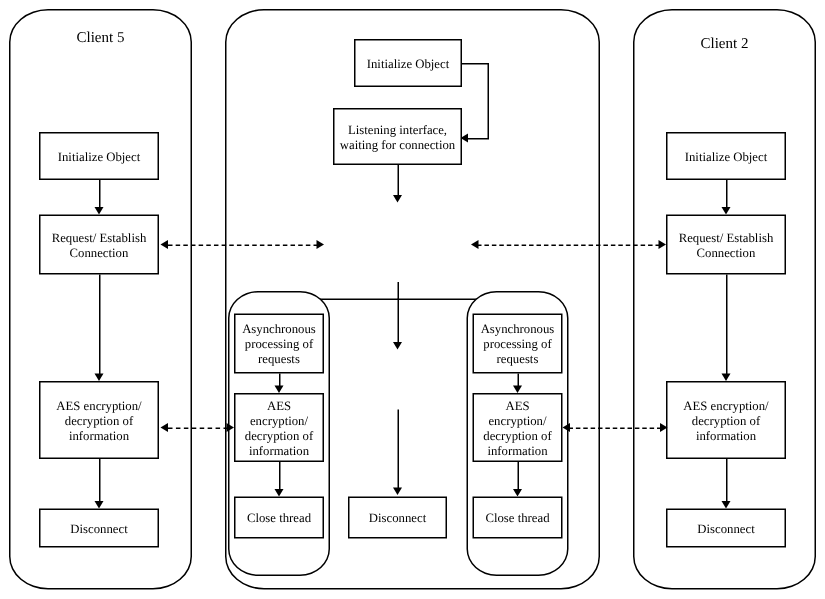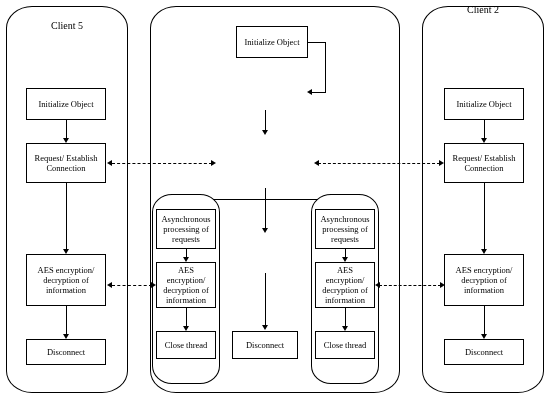--- a/index.html
+++ b/index.html
@@ -113,20 +113,21 @@
 
   <div class="lane" style="left:150px; top:6px; width:250px; height:387px;"></div>
 
   <div class="box" style="left:236px; top:26px; width:72px; height:32px;">Initialize Object</div>
 
   <div class="line hline" style="left:308px; top:42px; width:18px;"></div>
   <div class="line vline" style="left:325px; top:42px; height:50px;"></div>
   <div class="line hline" style="left:312px; top:92px; width:14px;"></div>
   <div class="arrow arrow-left" style="left:307px; top:88.5px;"></div>
 
+  <div class="box" style="left:222px; top:72px; width:86px; height:38px;">Listening interface, waiting for connection</div>
   <div class="line vline" style="left:265px; top:110px; height:22px;"></div>
   <div class="arrow arrow-down" style="left:261.5px; top:130px;"></div>
 
 
   <div class="line vline" style="left:265px; top:188px; height:12px;"></div>
   <div class="line hline" style="left:185px; top:199px; width:161px;"></div>
   <div class="line vline" style="left:185px; top:199px; height:10px;"></div>
   <div class="arrow arrow-down" style="left:181.5px; top:205px;"></div>
   <div class="line vline" style="left:265px; top:199px; height:32px;"></div>
   <div class="arrow arrow-down" style="left:261.5px; top:228px;"></div>
@@ -149,21 +150,21 @@
   <div class="sublane" style="left:311px; top:194px; width:68px; height:190px;"></div>
   <div class="box" style="left:315px; top:209px; width:60px; height:40px;">Asynchronous processing of requests</div>
   <div class="line vline" style="left:345px; top:249px; height:11px;"></div>
   <div class="arrow arrow-down" style="left:341.5px; top:257px;"></div>
   <div class="box" style="left:315px; top:262px; width:60px; height:46px;">AES encryption/ decryption of information</div>
   <div class="line vline" style="left:345px; top:308px; height:20px;"></div>
   <div class="arrow arrow-down" style="left:341.5px; top:326px;"></div>
   <div class="box" style="left:315px; top:331px; width:60px; height:28px;">Close thread</div>
 
   <div class="lane" style="left:422px; top:6px; width:122px; height:387px;"></div>
-  <div class="lane-title" style="left:422px; top:4px; width:122px;">Client 2</div>
+  <div class="lane-title" style="left:422px; top:24px; width:122px;">Client 2</div>
 
   <div class="box" style="left:444px; top:88px; width:80px; height:32px;">Initialize Object</div>
   <div class="line vline" style="left:484px; top:120px; height:20px;"></div>
   <div class="arrow arrow-down" style="left:480.5px; top:138px;"></div>
 
   <div class="box" style="left:444px; top:143px; width:80px; height:40px;">Request/ Establish Connection</div>
   <div class="line vline" style="left:484px; top:183px; height:68px;"></div>
   <div class="arrow arrow-down" style="left:480.5px; top:249px;"></div>
 
   <div class="box" style="left:444px; top:254px; width:80px; height:52px;">AES encryption/ decryption of information</div>

